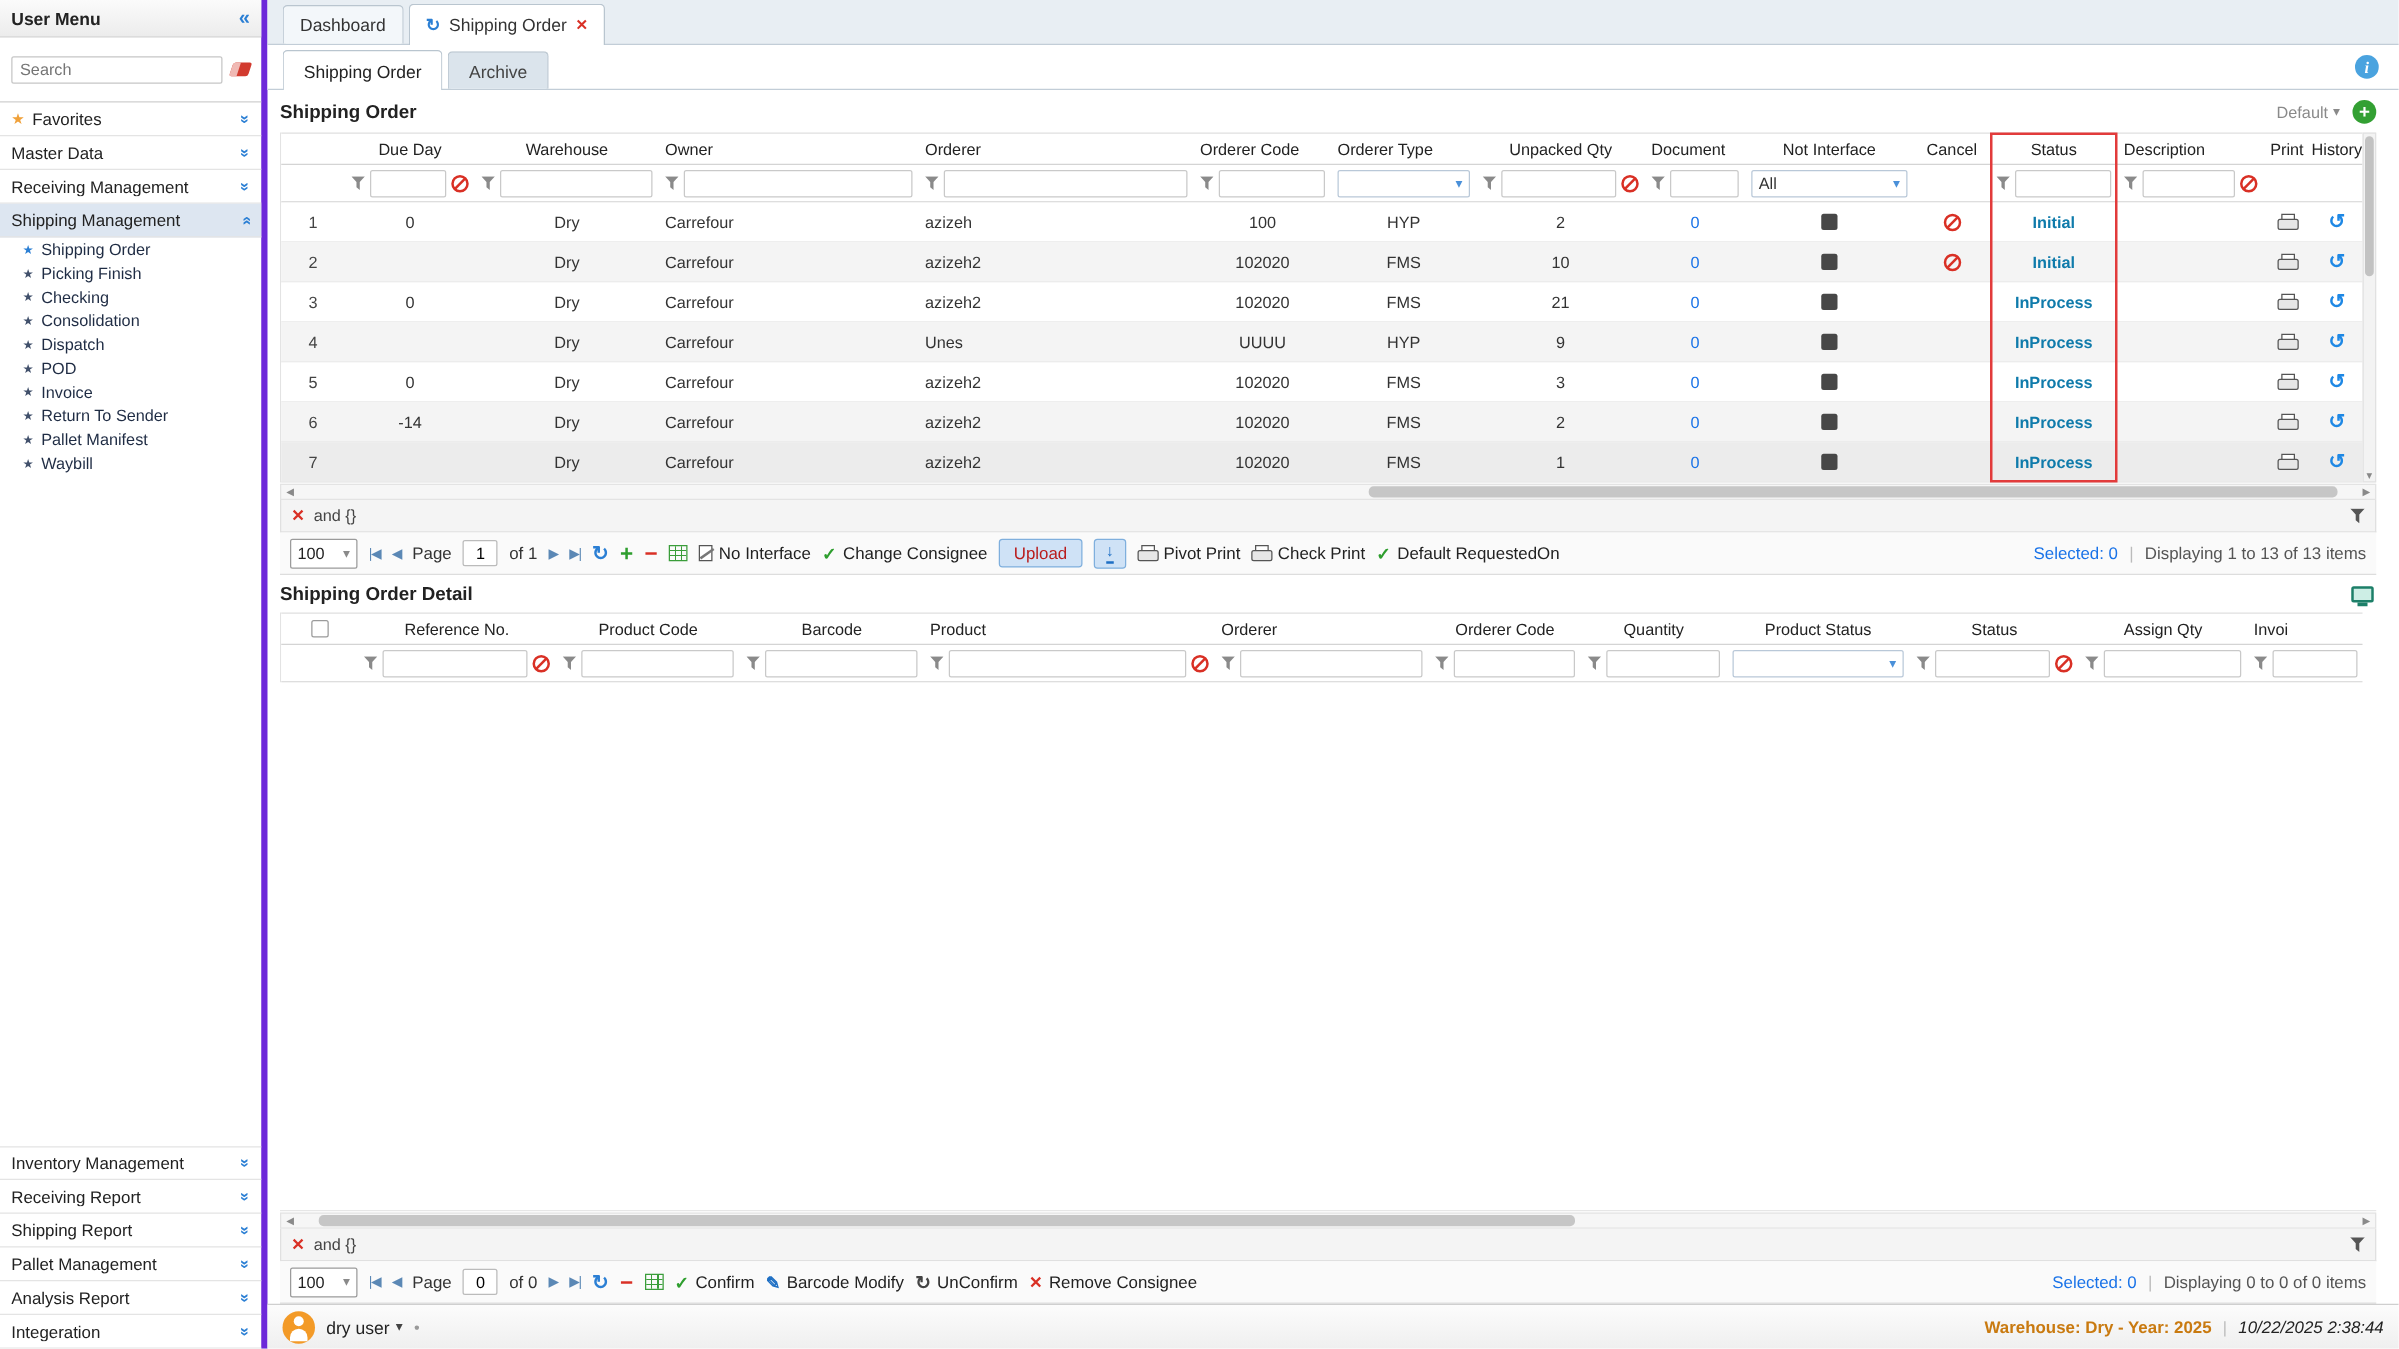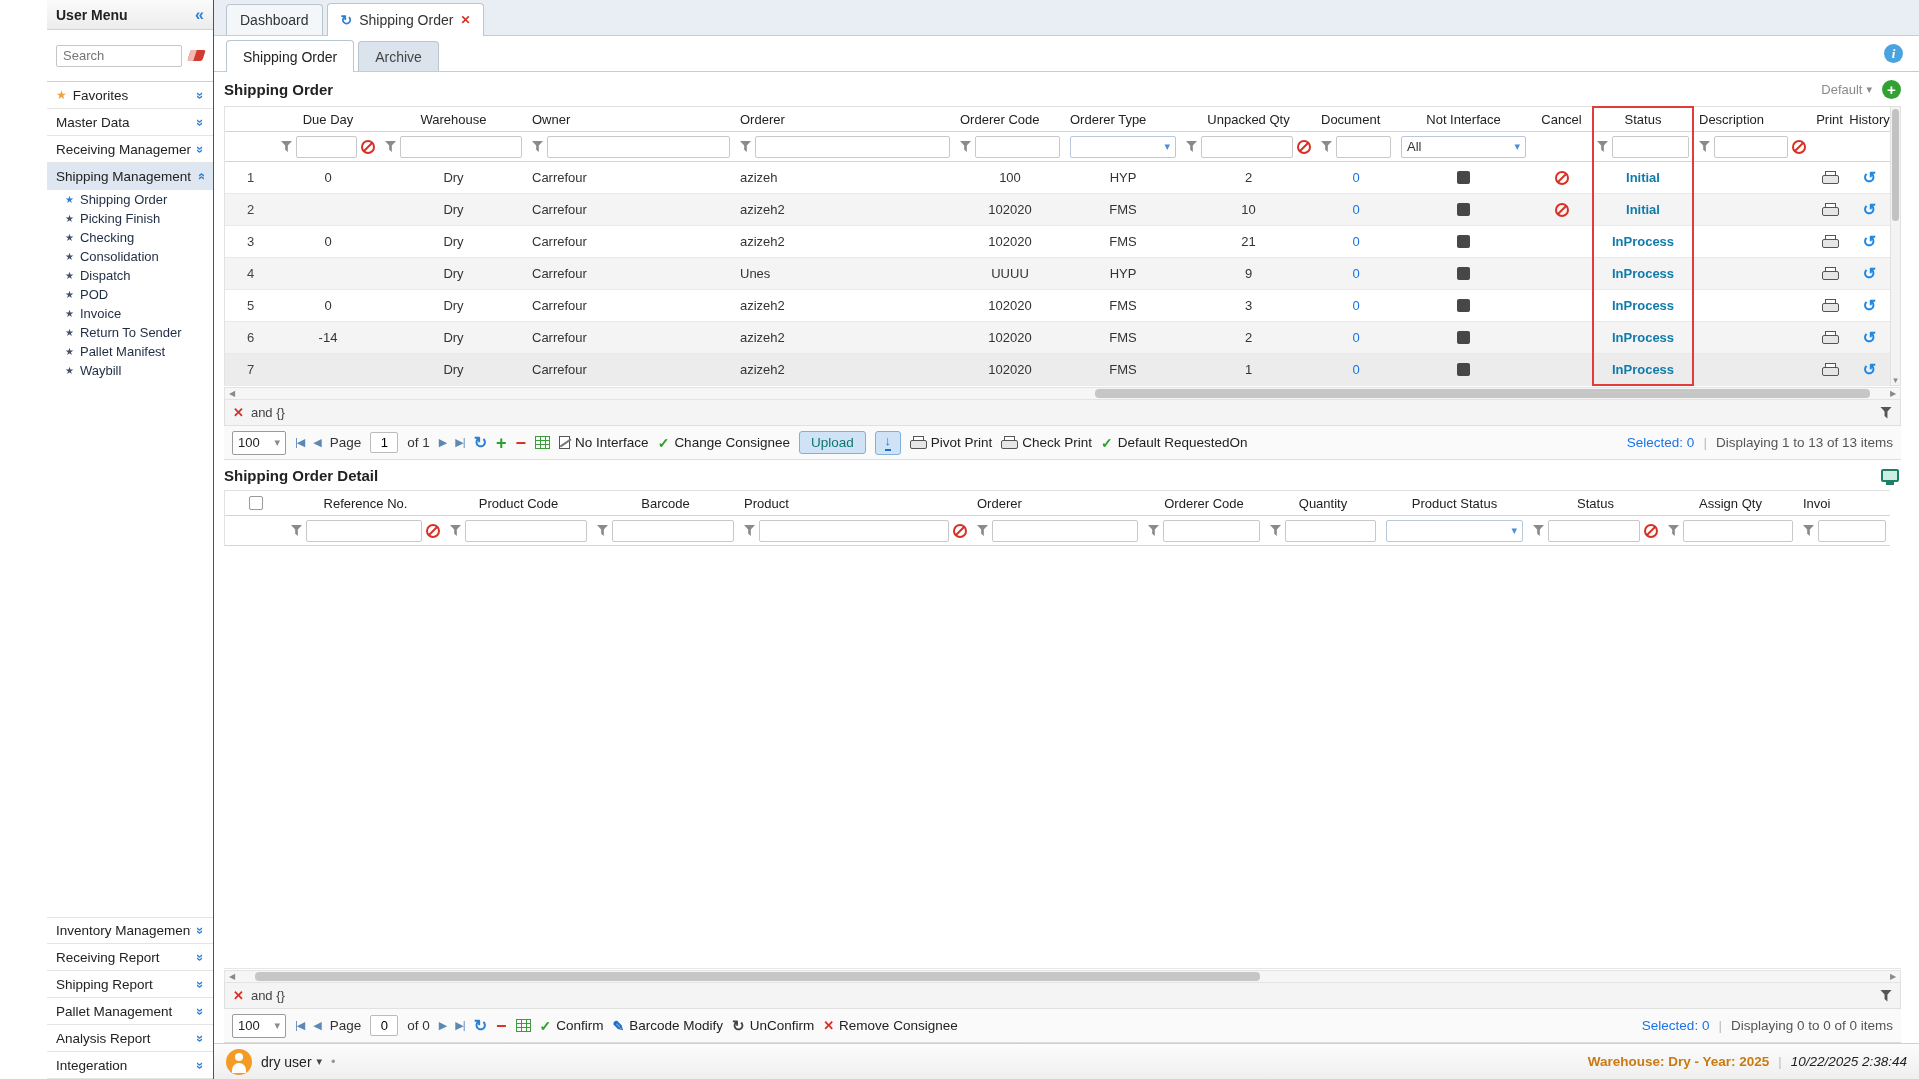--- a/index.html
+++ b/index.html
@@ -1,21 +1,21 @@
 <!DOCTYPE html>
 <html><head>
 <meta charset="utf-8">
 <style>
   *{margin:0;padding:0;box-sizing:border-box;}
   html,body{width:1919px;height:1079px;overflow:hidden;}
   body{font-family:"Liberation Sans",sans-serif;font-size:14px;color:#333;background:#fff;}
   .app{display:flex;width:1919px;height:1079px;}
 
   
-  .sidebar{width:214px;flex:none;height:100%;border-right:1px solid #6d28d9;display:flex;flex-direction:column;background:#fff;padding-left:47px;}
+  .sidebar{width:214px;flex:none;height:100%;border-right:5px solid #6d28d9;display:flex;flex-direction:column;background:#fff;}
   .sb-header{flex:none;height:30px;display:flex;align-items:center;justify-content:space-between;padding:0 9px;background:linear-gradient(#fbfbfb,#ececec);border-bottom:1px solid #d2d2d2;font-weight:bold;font-size:14px;color:#222;}
   .collapse{color:#2b7fd4;font-weight:bold;font-size:16px;cursor:pointer;}
   .sb-search{flex:none;height:52px;display:flex;align-items:center;gap:7px;padding:0 9px;border-bottom:1px solid #cfcfcf;}
   .sb-search input{flex:1;height:22px;border:1px solid #c6c6c6;border-radius:2px;padding:0 6px;font-size:13px;min-width:0;font-family:inherit;color:#444;}
   .eraser{width:15px;height:11px;background:#d23b2f;border-radius:2px;transform:skewX(-18deg);position:relative;flex:none;}
   .eraser::after{content:"";position:absolute;left:0;top:0;width:6px;height:11px;background:#f0b9b4;border-radius:2px 0 0 2px;}
   .sb-item{flex:none;height:27px;display:flex;align-items:center;gap:6px;padding:0 9px;border-bottom:1px solid #e4e4e4;font-size:13.5px;color:#222;cursor:pointer;}
   .sb-item .lbl{flex:1;overflow:hidden;white-space:nowrap;}
   .sb-item.active{background:#dde6f1;}
   .chev{display:inline-block;color:#2b7fd4;font-weight:bold;font-size:13px;transform:rotate(90deg);line-height:1;}
@@ -112,21 +112,21 @@
   .pglbl{color:#333;}
   .pginput{width:28px;height:21px;border:1px solid #bbb;border-radius:2px;text-align:center;font-size:13px;font-family:inherit;}
   .refresh{color:#2b7fd4;font-weight:bold;font-size:16px;cursor:pointer;}
   .plus{color:#2e9e2e;font-weight:bold;font-size:18px;cursor:pointer;line-height:1;}
   .minus{color:#d93025;font-weight:bold;font-size:18px;cursor:pointer;line-height:1;}
   .grid-ico{width:15px;height:13px;border:1px solid #3a9d3a;flex:none;cursor:pointer;background-image:repeating-linear-gradient(to right,transparent 0 4px,#3a9d3a 4px 5px),repeating-linear-gradient(to bottom,transparent 0 3px,#3a9d3a 3px 4px);}
   .tool{display:inline-flex;align-items:center;gap:5px;cursor:pointer;color:#222;flex:none;}
   .chk-g{color:#2e9e2e;font-weight:bold;font-size:14px;}
   .doc-ico{width:11px;height:13px;border:1px solid #555;background:#fff;position:relative;flex:none;}
   .doc-ico::after{content:"";position:absolute;left:-1px;top:5px;width:13px;height:1.5px;background:#777;transform:rotate(-35deg);}
-  .upload-btn{padding:3px 11px;background:#cfe2f6;border:1px solid #7fafdd;border-radius:3px;color:#0f766e;cursor:pointer;flex:none;}
+  .upload-btn{padding:3px 11px;background:#cfe2f6;border:1px solid #7fafdd;border-radius:3px;color:#b91c1c;cursor:pointer;flex:none;}
   .dl-btn{width:26px;height:24px;background:#cfe2f6;border:1px solid #7fafdd;border-radius:3px;display:inline-flex;align-items:center;justify-content:center;cursor:pointer;flex:none;}
   .dl-ico{color:#1e6fc4;font-weight:bold;font-size:13px;border-bottom:2px solid #1e6fc4;line-height:1.1;}
   .pencil{color:#1e6fc4;font-size:14px;font-weight:bold;}
   .unconf{color:#444;font-weight:bold;font-size:15px;}
   .tool-x{color:#d93025;font-weight:bold;font-size:13px;}
   .spacer{flex:1;}
   .selected{color:#1a73e8;cursor:pointer;}
   .sep{color:#bbb;}
   .displaying{color:#555;}
 

